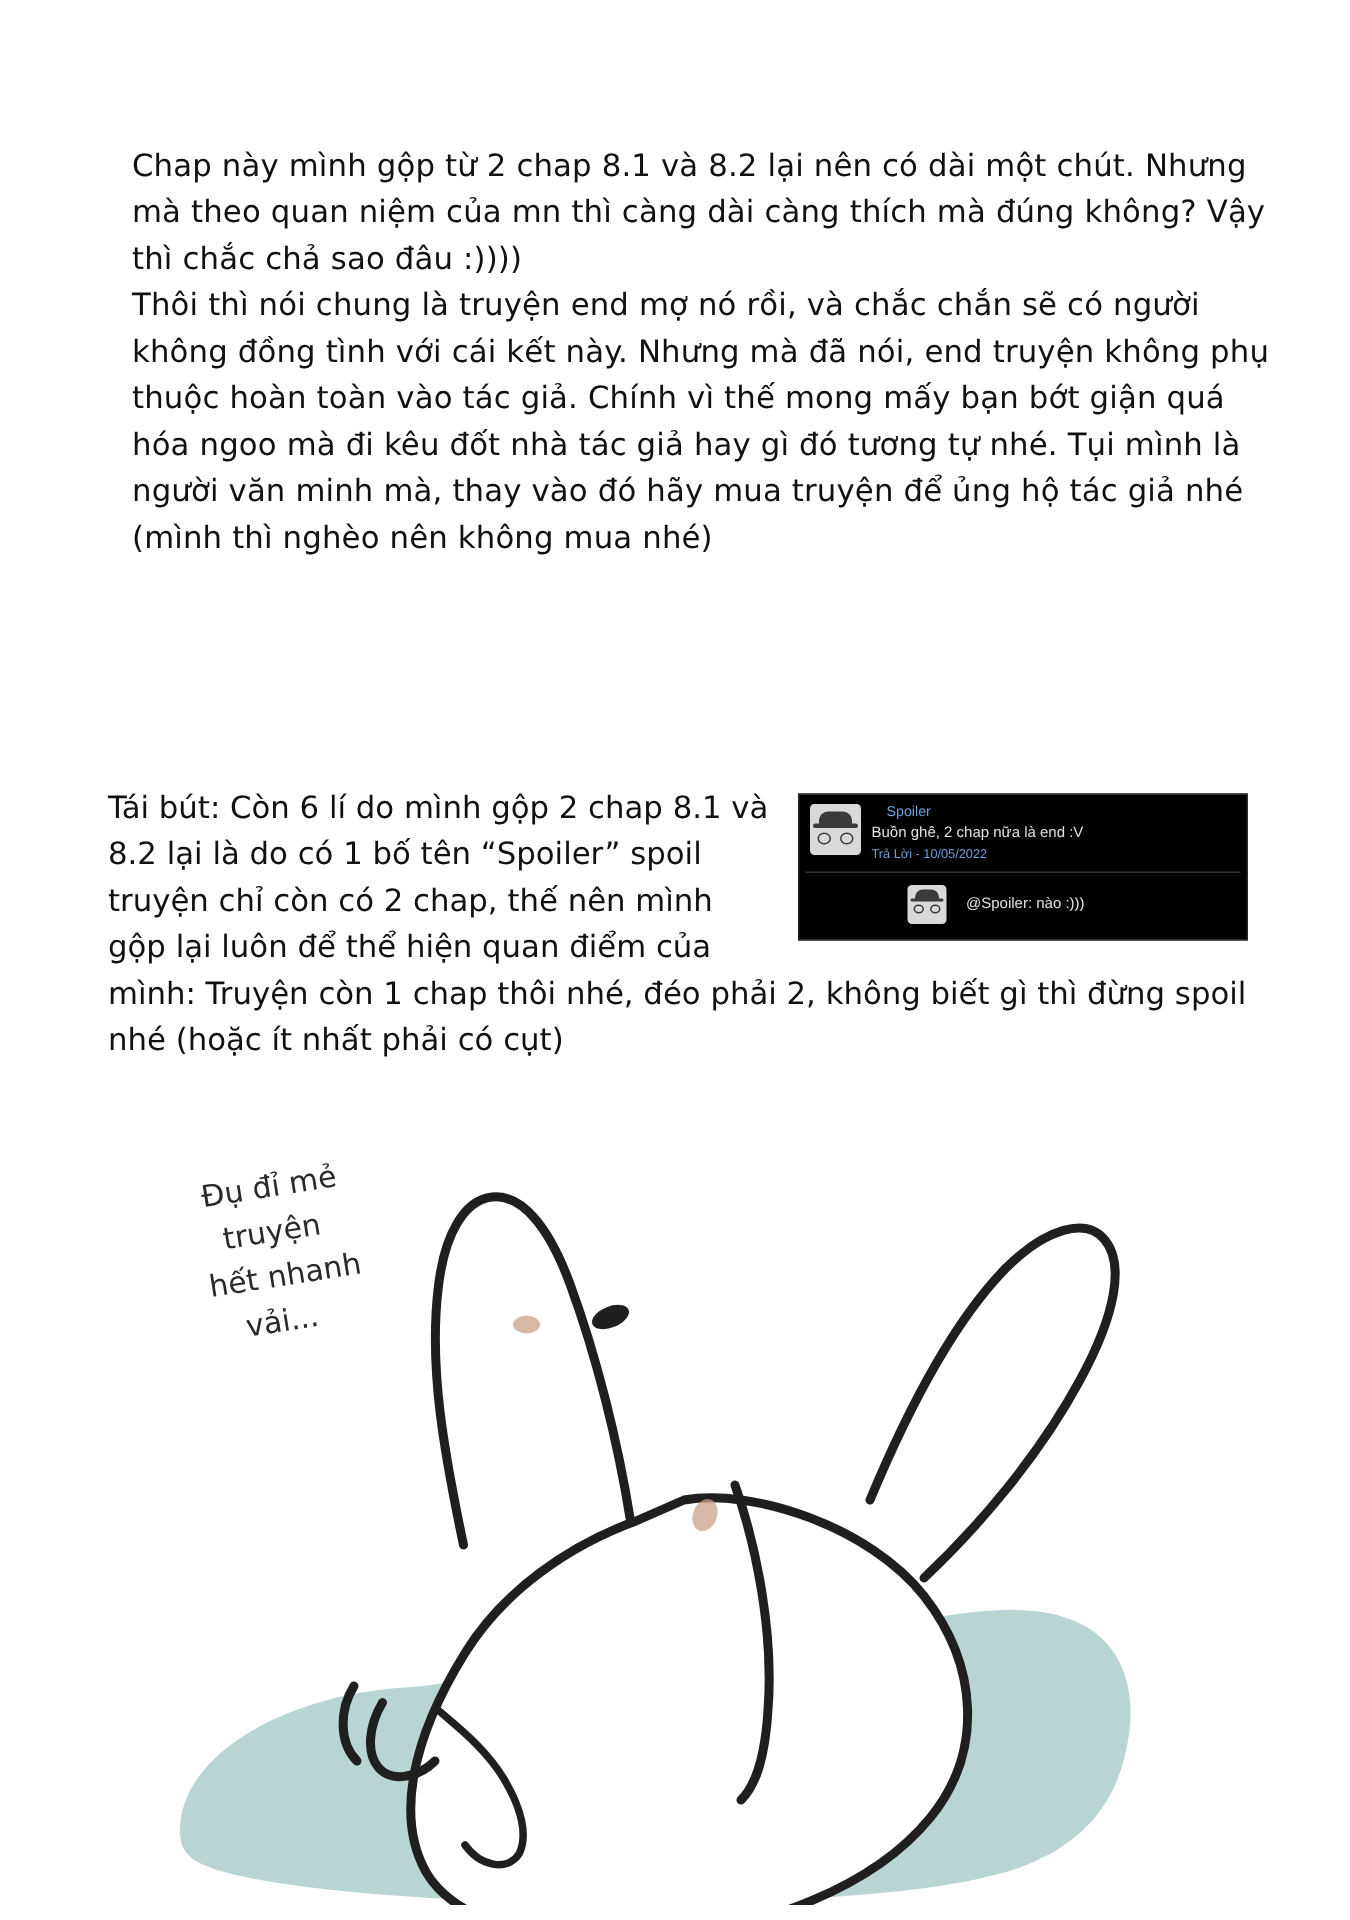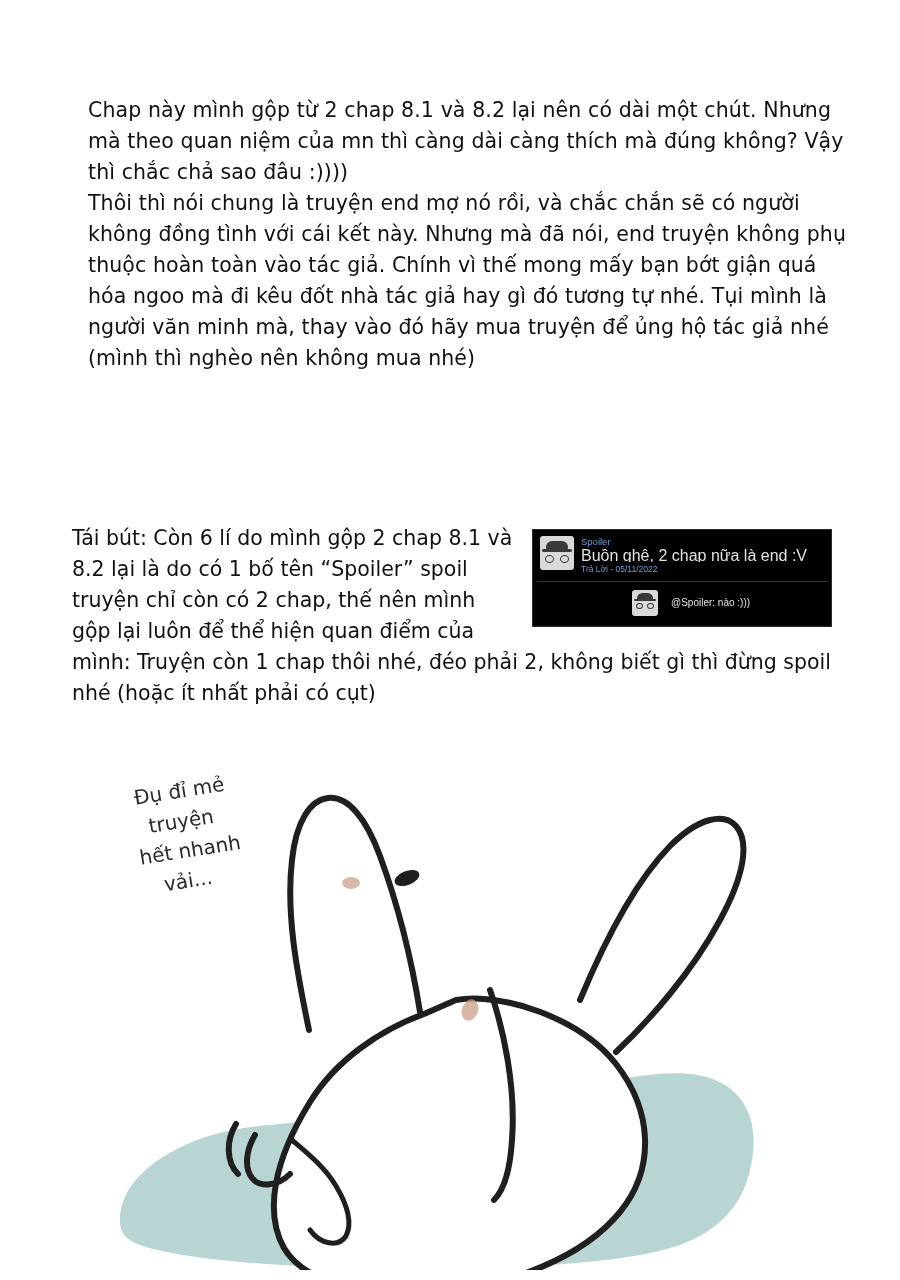--- a/index.html
+++ b/index.html
@@ -69,21 +69,21 @@
     font-family: "Liberation Sans", sans-serif;
     color: #d8d8d8;
   }
   .comment-row {
     display: flex;
     align-items: flex-start;
     padding: 6px 6px 6px 7px;
     gap: 7px;
   }
   .comment-row.reply {
-    padding-left: 99px;
+    padding-left: 72px;
     padding-top: 8px;
     padding-bottom: 10px;
     align-items: center;
     background: #000000;
   }
   .comment-divider {
     height: 1px;
     background: #333333;
     margin: 0 4px;
   }
@@ -151,24 +151,25 @@
 
   .comment-body {
     flex: 1 1 auto;
     min-width: 0;
   }
   .comment-user {
     color: #6c9fd8;
     font-size: 9.5px;
     line-height: 12px;
     margin-bottom: 1px;
+    margin-left: 10px;
   }
   .comment-text {
     color: #e2e2e2;
-    font-size: 16px;
+    font-size: 10px;
     line-height: 13px;
     margin-bottom: 1px;
     white-space: nowrap;
     overflow: hidden;
     text-overflow: ellipsis;
   }
   .comment-meta {
     color: #6c9fd8;
     font-size: 8.5px;
     line-height: 12px;
@@ -224,21 +225,21 @@
 
         <div class="comment-row">
           <div class="avatar">
             <div class="hat"></div>
             <div class="brim"></div>
             <div class="glasses"></div>
           </div>
           <div class="comment-body">
             <div class="comment-user">Spoiler</div>
             <div class="comment-text">Buồn ghê, 2 chap nữa là end :V</div>
-            <div class="comment-meta">Trả Lời - 05/11/2022</div>
+            <div class="comment-meta">Trả Lời - 10/05/2022</div>
           </div>
         </div>
 
         <div class="comment-divider"></div>
 
         <div class="comment-row reply">
           <div class="avatar small">
             <div class="hat"></div>
             <div class="brim"></div>
             <div class="glasses"></div>

